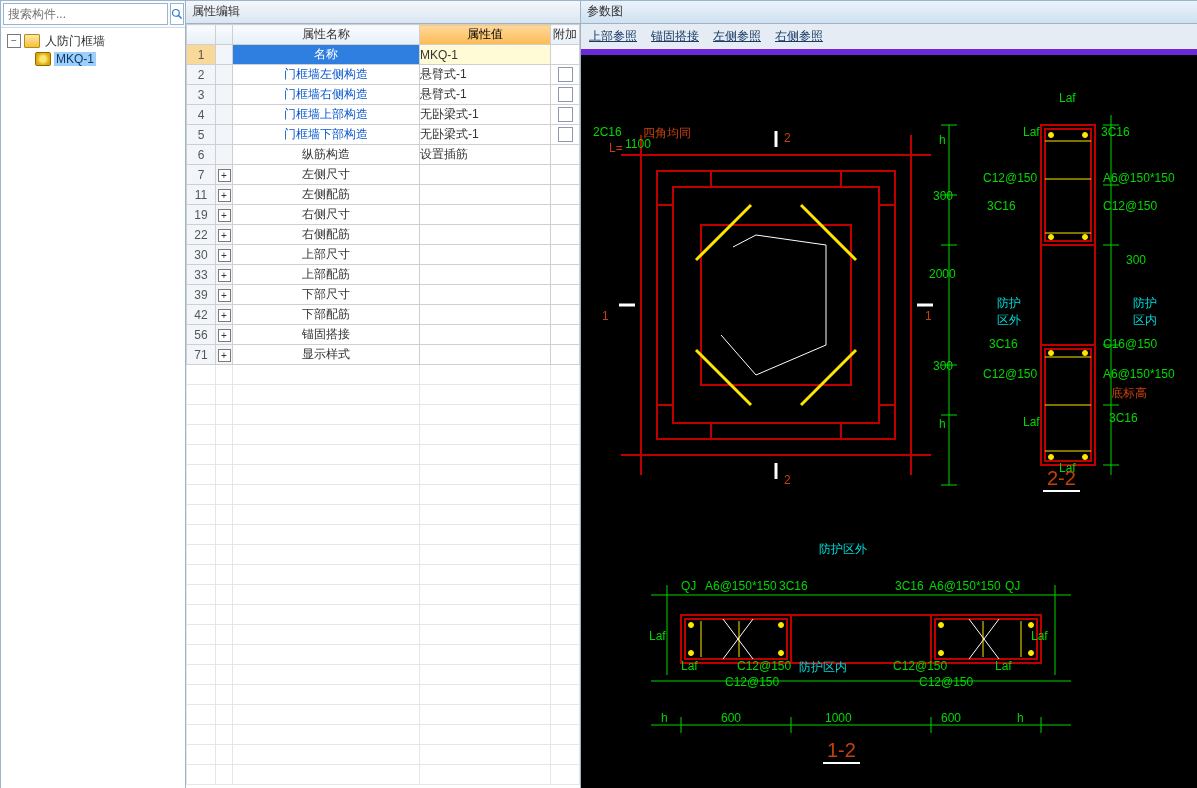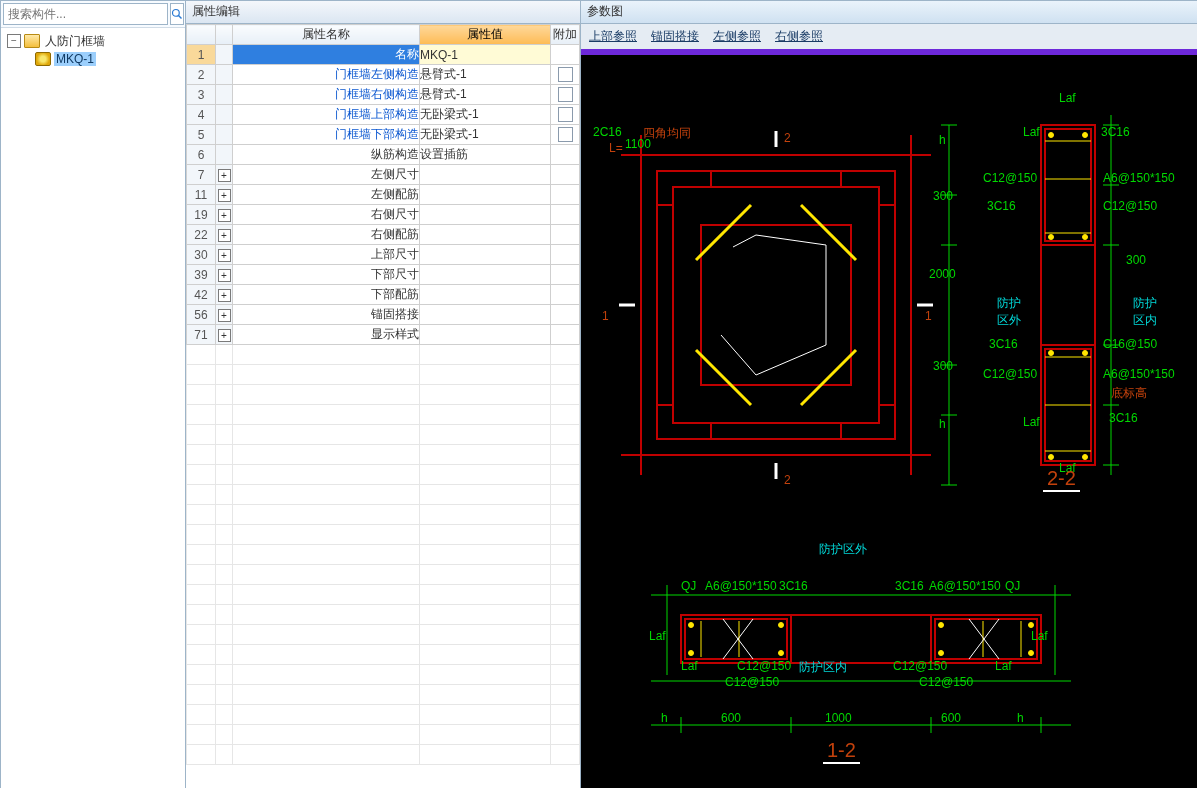--- a/index.html
+++ b/index.html
@@ -24,21 +24,21 @@
 
 .panel-title{height:18px;padding:2px 6px;background:linear-gradient(#f4f7fb,#dbe6f2);border-bottom:1px solid #9db4c8;font-size:12px}
 .grid{flex:1;overflow:auto;background:#fff}
 .grid table{border-collapse:collapse;width:100%}
 .grid th,.grid td{border:1px solid #cfcfcf;padding:0;height:19px;font-size:12px}
 .grid th{background:linear-gradient(#fafcfe,#e7eff7);font-weight:normal;text-align:center}
 .grid th.hval{background:linear-gradient(#ffd89a,#fdbb55);color:#000}
 .col-num{width:28px;text-align:center;color:#555;background:#f2f6fa}
 .col-exp{width:16px;text-align:center;background:#f2f6fa}
 .exp-box{width:11px;height:11px;border:1px solid #7a7a7a;display:inline-flex;align-items:center;justify-content:center;font-size:10px;line-height:9px;color:#333;background:#fff;cursor:pointer;margin:auto}
-.col-name{padding-left:6px;text-align:right}
+.col-name{padding-left:6px;text-align:center}
 .col-val{padding-left:4px;text-align:left;width:130px}
 .col-extra{width:28px;text-align:center}
 .link{color:#0b57d0;cursor:pointer}
 .row-sel td.col-num{background:#f9d99a}
 .row-sel td.col-name{background:#2f7fe0;color:#fff}
 .row-sel td.col-val{background:#fffbd6}
 .chk{width:13px;height:13px;border:1px solid #8a9aac;background:#fff;margin:auto;display:block}
 .grid-blank td{border:1px solid #e6e6e6;height:19px}
 
 .right .panel-title{background:linear-gradient(#eaf3fb,#cfe1f1)}
@@ -173,20 +173,27 @@
               <td class="col-extra"></td>
             </tr>
             <tr>
               <td class="col-num">30</td>
               <td class="col-exp"><span class="exp-box">+</span></td>
               <td class="col-name">上部尺寸</td>
               <td class="col-val"></td>
               <td class="col-extra"></td>
             </tr>
             <tr>
+              <td class="col-num">33</td>
+              <td class="col-exp"><span class="exp-box">+</span></td>
+              <td class="col-name">上部配筋</td>
+              <td class="col-val"></td>
+              <td class="col-extra"></td>
+            </tr>
+            <tr>
               <td class="col-num">39</td>
               <td class="col-exp"><span class="exp-box">+</span></td>
               <td class="col-name">下部尺寸</td>
               <td class="col-val"></td>
               <td class="col-extra"></td>
             </tr>
             <tr>
               <td class="col-num">42</td>
               <td class="col-exp"><span class="exp-box">+</span></td>
               <td class="col-name">下部配筋</td>

